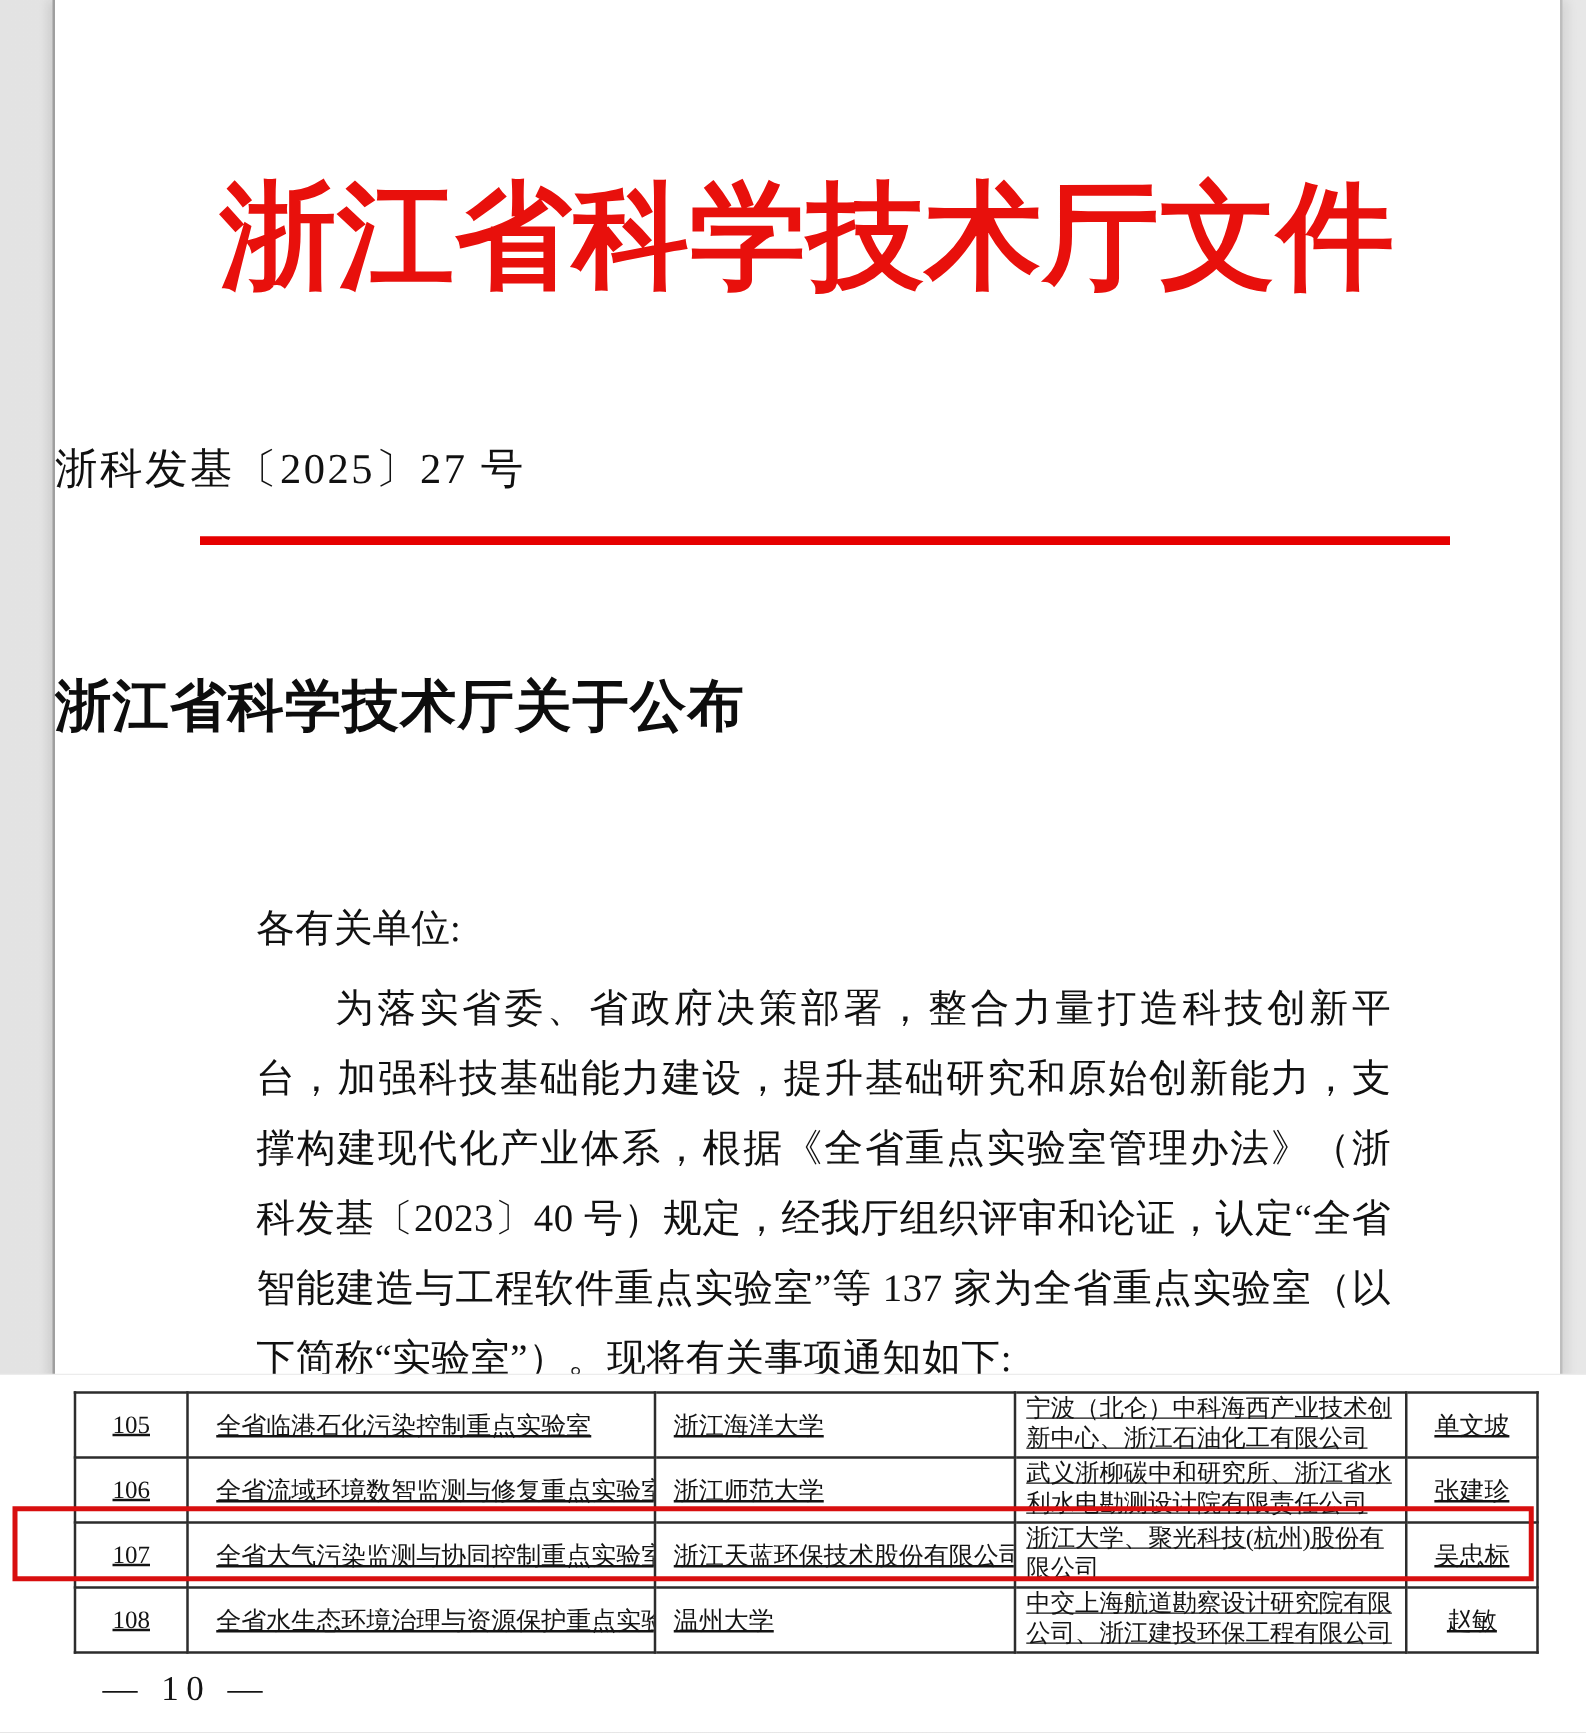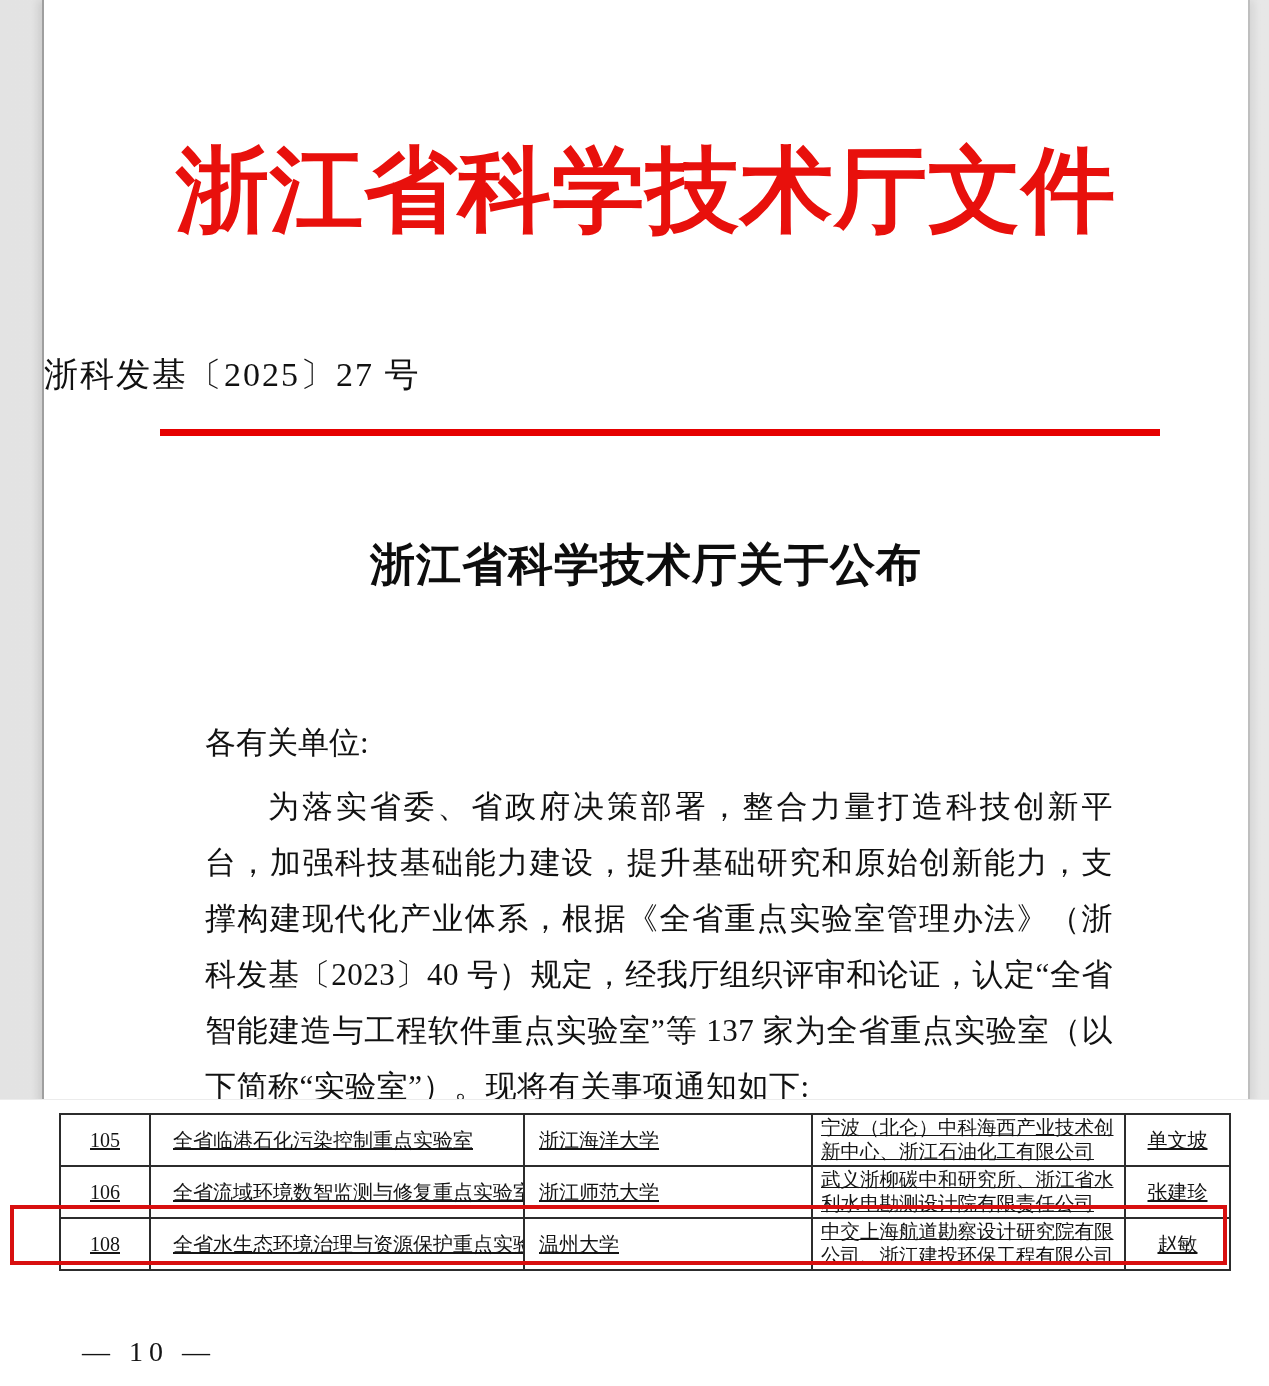--- a/index.html
+++ b/index.html
@@ -46,21 +46,21 @@
   .red-rule {
     position: absolute;
     left: 116px; top: 429px;
     width: 1000px; height: 7px;
     background: #e60000;
   }
   .notice-title {
     position: absolute;
     left: 0; top: 528px;
     width: 100%;
-    text-align: center;
+    text-align: left;
     font-size: 45px;
     font-weight: bold;
     color: #0d0d0d;
     line-height: 74px;
     letter-spacing: 1px;
   }
   .salutation {
     position: absolute;
     left: 161px; top: 722px;
     font-size: 31px;
@@ -156,20 +156,27 @@
           <td class="c-dir">单文坡</td>
         </tr>
         <tr>
           <td class="c-no">106</td>
           <td class="c-lab">全省流域环境数智监测与修复重点实验室</td>
           <td class="c-inst">浙江师范大学</td>
           <td class="c-part">武义浙柳碳中和研究所、浙江省水利水电勘测设计院有限责任公司</td>
           <td class="c-dir">张建珍</td>
         </tr>
         <tr>
+          <td class="c-no">107</td>
+          <td class="c-lab">全省大气污染监测与协同控制重点实验室</td>
+          <td class="c-inst">浙江天蓝环保技术股份有限公司</td>
+          <td class="c-part">浙江大学、聚光科技(杭州)股份有限公司</td>
+          <td class="c-dir">吴忠标</td>
+        </tr>
+        <tr>
           <td class="c-no">108</td>
           <td class="c-lab">全省水生态环境治理与资源保护重点实验室</td>
           <td class="c-inst">温州大学</td>
           <td class="c-part">中交上海航道勘察设计研究院有限公司、浙江建投环保工程有限公司</td>
           <td class="c-dir">赵敏</td>
         </tr>
       </tbody>
     </table>
     <div class="highlight-box"></div>
     <div class="page-number">—  10  —</div>

